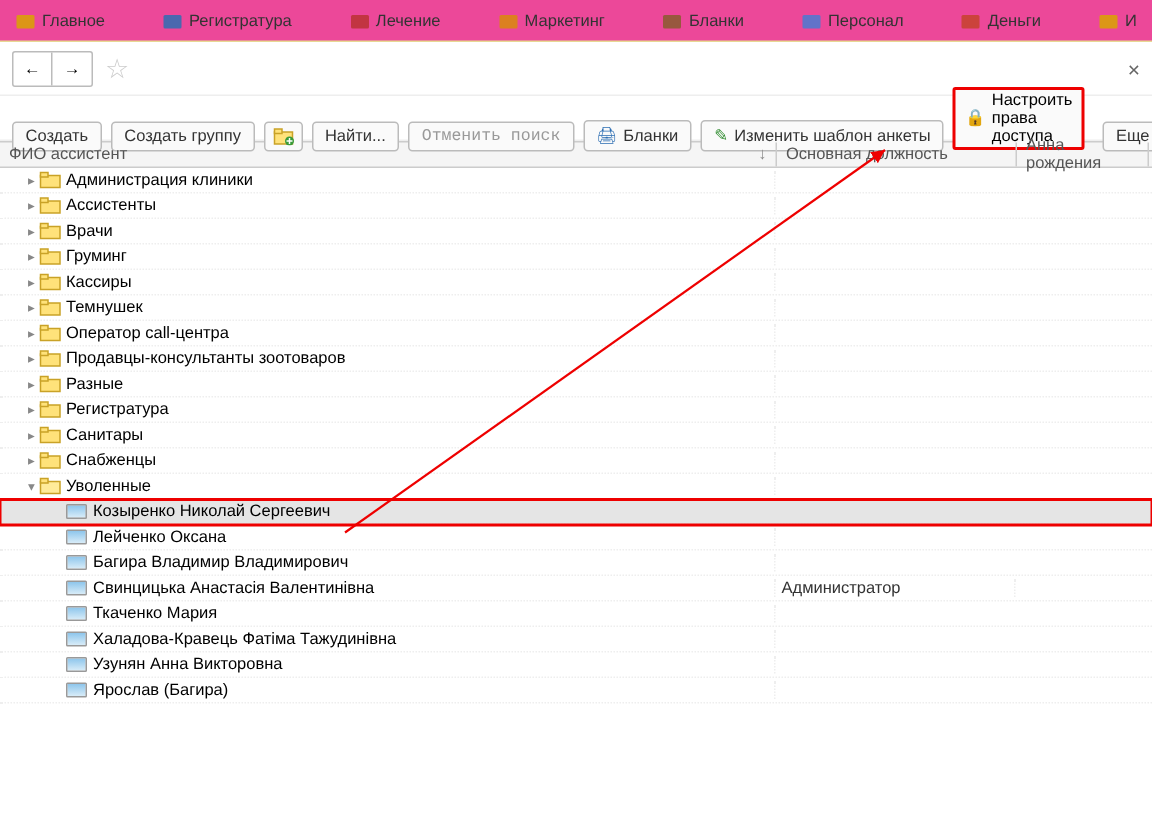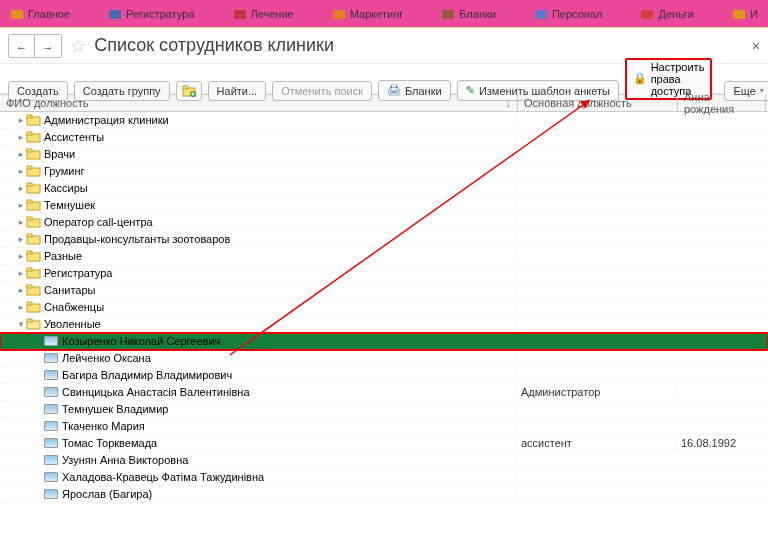--- a/index.html
+++ b/index.html
@@ -10,38 +10,38 @@
   .header { display: flex; align-items: center; height: 36px; padding: 0 8px; gap: 8px; border-bottom: 1px solid #eee; }
   .navbox { display: flex; border: 1px solid #bbb; border-radius: 2px; }
   .navbtn { width: 26px; height: 22px; display: flex; align-items: center; justify-content: center; border-right: 1px solid #bbb; }
   .navbtn:last-child { border-right: none; }
   .star { font-size: 18px; color: #ccc; }
   .title { font-size: 18px; color: #444; }
   .close { margin-left: auto; font-size: 14px; color: #666; cursor: pointer; }
   .toolbar { display: flex; align-items: center; height: 30px; padding: 2px 8px; gap: 6px; border-bottom: 1px solid #eee; }
   .btn { border: 1px solid #bbb; border-radius: 3px; padding: 3px 8px; background: #fafafa; display: flex; align-items: center; gap: 4px; cursor: pointer; color: #333; white-space: nowrap; margin-top: 24px; }
   .btn.icon-only { padding: 3px 5px; }
-  .btn.muted { color: #999; }
+  .btn.muted { color: #999; font-family: Liberation Mono, monospace; }
   .spacer { flex: 1; }
   .highlight-box { border: 2px solid #e00; border-radius: 2px; padding: 1px 6px; background: #fafafa; display: flex; align-items: center; gap: 4px; cursor: pointer; }
   .cols { display: flex; height: 18px; border-top: 1px solid #ccc; border-bottom: 1px solid #ccc; background: #f5f5f5; font-size: 10px; color: #555; }
   .col { padding: 2px 6px; border-right: 1px solid #ccc; display: flex; align-items: center; }
   .col1 { width: 518px; }
   .col2 { width: 160px; }
   .col3 { width: 88px; }
   .sortarrow { margin-left: auto; color: #888; }
   .tree { overflow-y: auto; height: calc(545px - 28px - 36px - 30px - 18px); }
   .row { display: flex; height: 17px; align-items: center; border-bottom: 1px dotted #eee; }
   .c1 { width: 517px; display: flex; align-items: center; border-right: 1px dotted #eee; padding-left: 4px; }
   .c2 { width: 160px; padding-left: 4px; color: #333; border-right: 1px dotted #eee; overflow: hidden; }
   .c3 { width: 86px; padding-left: 4px; color: #333; }
   .exp { width: 10px; color: #888; font-size: 9px; display: inline-block; text-align: center; }
   .folder { width: 16px; height: 12px; display: inline-flex; align-items: center; justify-content: center; margin-right: 2px; }
   .person { width: 14px; height: 10px; display: inline-block; border: 1px solid #999; border-radius: 1px; background: linear-gradient(#8ec6ec,#d8ecf8); margin-right: 4px; margin-left: 2px; }
-  .row.selected { background: #15803d; }
+  .row.selected { background: #e5e5e5; }
   .row.selected .c1, .row.selected .c2, .row.selected .c3 { border-right-color: transparent; }
   .row.selected-outline { outline: 2px solid #e00; outline-offset: -1px; }
   .indent1 { padding-left: 16px; }
   .indent2 { padding-left: 32px; }
   svg.annotation { position: absolute; top: 0; left: 0; pointer-events: none; }
 </style>
 </head>
 <body>
 
 <div class="topbar" id="topnav">
@@ -110,21 +110,20 @@
       <span>И</span>
     </div>
   </div>
 
 <div class="header">
   <div class="navbox">
     <div class="navbtn">←</div>
     <div class="navbtn">→</div>
   </div>
   <span class="star">☆</span>
-  <span class="title">Список сотрудников клиники</span>
   <span class="close">×</span>
 </div>
 
 <div class="toolbar">
   <div class="btn">Создать</div>
   <div class="btn">Создать группу</div>
   <div class="btn icon-only">
       <svg width="14" height="12">
         <rect x="1" y="3" width="12" height="8" fill="#ffe27a" stroke="#c9a227"></rect>
         <rect x="1" y="1" width="5" height="3" fill="#ffe27a" stroke="#c9a227"></rect>
@@ -148,21 +147,21 @@
     </div>
   <div class="spacer"></div>
   <div class="btn">
       <span>Еще</span>
       <span style="font-size:8px;color:#888"> ▾</span>
     </div>
 </div>
 
 <div class="cols">
   <div class="col col1">
-      <span>ФИО должность</span>
+      <span>ФИО ассистент</span>
       <span class="sortarrow">↓</span>
     </div>
   <div class="col col2">Основная должность</div>
   <div class="col col3">Анна рождения</div>
 </div>
 
 <div class="tree" id="tree">
     <div class="row">
       <div class="c1 indent1">
         <span class="exp">▸</span>
@@ -378,57 +377,39 @@
         <span class="person"></span>
         <span>Свинцицька Анастасія Валентинівна</span>
       </div>
       <div class="c2">Администратор</div>
       <div class="c3"></div>
     </div>
     <div class="row">
       <div class="c1 indent2">
         <span class="exp"></span>
         <span class="person"></span>
-        <span>Темнушек Владимир</span>
-      </div>
-      <div class="c2"></div>
-      <div class="c3"></div>
-    </div>
-    <div class="row">
-      <div class="c1 indent2">
-        <span class="exp"></span>
-        <span class="person"></span>
         <span>Ткаченко Мария</span>
       </div>
       <div class="c2"></div>
       <div class="c3"></div>
     </div>
     <div class="row">
       <div class="c1 indent2">
         <span class="exp"></span>
         <span class="person"></span>
-        <span>Томас Торквемада</span>
-      </div>
-      <div class="c2">ассистент</div>
-      <div class="c3">16.08.1992</div>
+        <span>Халадова-Кравець Фатіма Тажудинівна</span>
+      </div>
+      <div class="c2"></div>
+      <div class="c3"></div>
     </div>
     <div class="row">
       <div class="c1 indent2">
         <span class="exp"></span>
         <span class="person"></span>
         <span>Узунян Анна Викторовна</span>
-      </div>
-      <div class="c2"></div>
-      <div class="c3"></div>
-    </div>
-    <div class="row">
-      <div class="c1 indent2">
-        <span class="exp"></span>
-        <span class="person"></span>
-        <span>Халадова-Кравець Фатіма Тажудинівна</span>
       </div>
       <div class="c2"></div>
       <div class="c3"></div>
     </div>
     <div class="row">
       <div class="c1 indent2">
         <span class="exp"></span>
         <span class="person"></span>
         <span>Ярослав (Багира)</span>
       </div>

